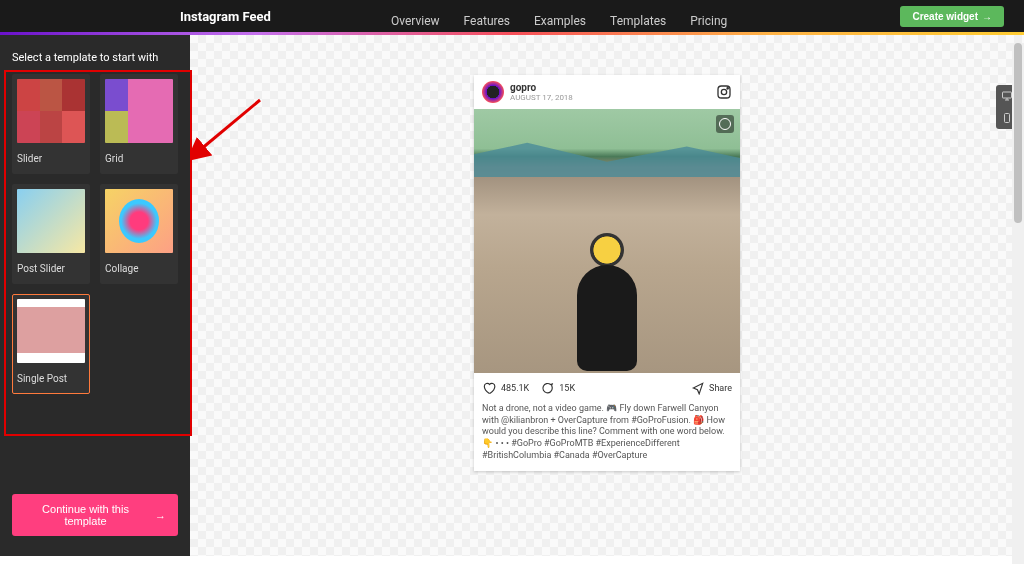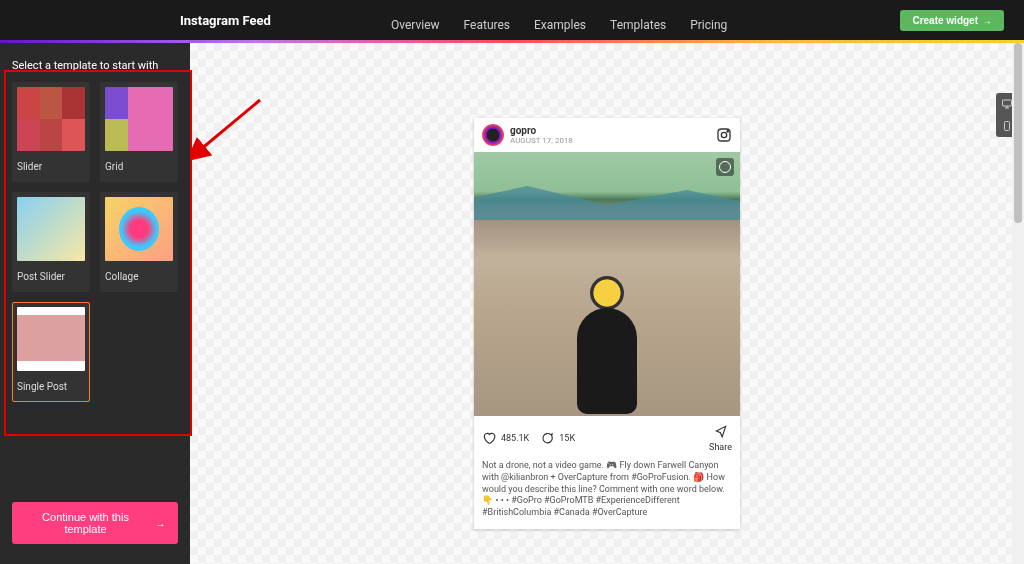--- a/index.html
+++ b/index.html
@@ -1,17 +1,17 @@
 <!DOCTYPE html>
 <html><head>
 <meta charset="utf-8">
 <style>
   * { box-sizing: border-box; margin: 0; padding: 0; }
   body { font-family: -apple-system, BlinkMacSystemFont, "Segoe UI", Roboto, sans-serif; background: #fff; width: 1024px; height: 564px; overflow: hidden; position: relative; }
-  .topbar { height: 40px; background: #1a1a1a; display: flex; align-items: center; padding: 0 20px; }
+  .topbar { height: 32px; background: #1a1a1a; display: flex; align-items: center; padding: 0 20px; }
   .brand { color: #fff; font-weight: bold; font-size: 13px; margin-left: 160px; }
   .nav { display: flex; gap: 24px; margin-left: 120px; }
   .nav a { color: #ccc; font-size: 12px; text-decoration: none; margin-top: 10px; }
   .create-btn { margin-left: auto; background: #5cb85c; color: #fff; border: none; padding: 5px 12px; border-radius: 3px; font-size: 10px; font-weight: bold; cursor: pointer; display:flex; align-items:center; gap:4px;}
   .gradient { height: 3px; background: linear-gradient(90deg, #6a11cb, #c471ed, #f64f59, #ffb347, #ffcc33); }
   .main { display: flex; height: 521px; }
   .sidebar { width: 190px; background: #2a2a2a; padding: 10px 12px; display: flex; flex-direction: column; position: relative; }
   .sidebar-title { color: #fff; font-size: 11px; margin: 6px 0 10px; }
   .templates { display: grid; grid-template-columns: 1fr 1fr; gap: 10px; }
   .tmpl { background: #333; border: 1px solid transparent; border-radius: 2px; padding: 4px 4px 8px; cursor: pointer; display: flex; flex-direction: column; align-items: flex-start; }
@@ -19,39 +19,39 @@
   .thumb { width: 100%; height: 64px; background: #444; border-radius: 1px; display: flex; flex-wrap: wrap; overflow: hidden; }
   .thumb .cell { flex: 1 1 33%; height: 50%; }
   .slider-thumb .cell:nth-child(1){background:#c44;} .slider-thumb .cell:nth-child(2){background:#b54;} .slider-thumb .cell:nth-child(3){background:#a33;} .slider-thumb .cell:nth-child(4){background:#c45;} .slider-thumb .cell:nth-child(5){background:#b44;} .slider-thumb .cell:nth-child(6){background:#d55;}
   .grid-thumb .cell:nth-child(1){background:#7a4dcf;} .grid-thumb .cell:nth-child(2){background:#e56bb3;} .grid-thumb .cell:nth-child(3){background:#e56bb3;} .grid-thumb .cell:nth-child(4){background:#bb5;} .grid-thumb .cell:nth-child(5){background:#e56bb3;} .grid-thumb .cell:nth-child(6){background:#e56bb3;}
   .hashtag-thumb{flex-direction:column;} .hashtag-thumb .row1{height:10px;background:#3a3a3a;width:100%;} .hashtag-thumb .row2{flex:1;display:flex;} .hashtag-thumb .row2 div{flex:1;margin:2px;background:#ddd;border-radius:1px;}
   .collage-thumb{background:linear-gradient(135deg,#f6d365,#fda085);position:relative;} .collage-thumb::after{content:"";position:absolute;top:15%;left:20%;width:60%;height:70%;background:radial-gradient(circle,#ff3b7d 30%,#3bc9ff 60%);border-radius:50%;}
   .postslider-thumb{background:linear-gradient(135deg,#89cff0,#f7e8a4);}
   .singlepost-thumb{background:#fff;display:flex;flex-direction:column;} .singlepost-thumb .h{height:8px;} .singlepost-thumb .b{flex:1;background:#dda0a0;} .singlepost-thumb .f{height:10px;}
   .tmpl-label { color: #ddd; font-size: 10px; text-align: center; margin-top: 10px; line-height: 1.2; }
   .continue-btn { margin-top: auto; margin-bottom: 10px; background: #ff3e7f; color: #fff; border: none; padding: 9px 12px; border-radius: 3px; font-size: 11px; cursor: pointer; display: flex; align-items: center; justify-content: center; gap: 8px; }
-  .preview { flex: 1; background-color:#f8f8f8; background-image: repeating-conic-gradient(#f0f0f0 0% 25%, #fafafa 0% 50%); background-size: 16px 16px; position: relative; display: flex; justify-content: center; padding-top: 40px; align-items: center; }
+  .preview { flex: 1; background-color:#f8f8f8; background-image: repeating-conic-gradient(#f0f0f0 0% 25%, #fafafa 0% 50%); background-size: 16px 16px; position: relative; display: flex; justify-content: center; padding-top: 40px; }
   .post { width: 266px; background: #fff; box-shadow: 0 1px 3px rgba(0,0,0,.2); font-size: 10px; color: #333; height: fit-content; }
   .post-head { display: flex; align-items: center; padding: 6px 8px; }
   .avatar { width: 22px; height: 22px; border-radius: 50%; background: radial-gradient(circle,#222 40%,#6a11cb 42%,#f64f59 70%); margin-right: 6px; }
   .post-user { font-weight: bold; font-size: 10px; }
   .post-date { color: #999; font-size: 8px; }
   .ig-icon { margin-left: auto; }
   .post-img { width: 100%; height: 264px; position: relative; background: linear-gradient(to bottom, #9fc9a4 0%, #8fbf95 15%, #4a7a58 18%, #9a8a78 22%, #c2b19b 40%, #b8a68e 60%, #a79680 100%); }
   .river { position: absolute; top: 30px; left: 0; right: 0; height: 38px; background: #4a8b99; clip-path: polygon(0 40%, 20% 10%, 50% 60%, 80% 20%, 100% 50%, 100% 100%, 0 100%); opacity:.8; }
   .person { position: absolute; bottom: 0; left: 50%; transform: translateX(-50%); width: 88px; height: 140px; }
   .helmet { width: 34px; height: 34px; border-radius: 50%; background: radial-gradient(circle,#f7d042 55%,#333 58%); margin: 0 auto; }
   .body { width: 60px; height: 106px; background: #1a1a1a; border-radius: 30px 30px 10px 10px; margin: -2px auto 0; }
   .cam-corner { position: absolute; top: 6px; right: 6px; width: 18px; height: 18px; background: rgba(0,0,0,.45); border-radius: 3px; display:flex;align-items:center;justify-content:center;}
   .cam-corner::after{content:"";width:10px;height:10px;border:1.5px solid #fff;border-radius:50%;}
   .post-meta { display: flex; align-items: center; padding: 8px; gap: 5px; }
   .ico { width: 14px; height: 14px; display: inline-block; }
   .heart{fill:none;stroke:#333;stroke-width:2;} .comment{fill:none;stroke:#333;stroke-width:2;} .share{fill:none;stroke:#333;stroke-width:2;}
   .count { font-size: 9px; margin-right: 6px; }
-  .sharewrap { margin-left: auto; display: flex; align-items: center; gap: 4px; font-size: 9px; flex-direction: column; }
+  .sharewrap { margin-left: auto; display: flex; align-items: center; gap: 4px; font-size: 9px; }
   .caption { padding: 0 8px 10px; font-size: 9px; line-height: 1.3; color: #555; }
   .right-tools { position: absolute; right: 6px; top: 50px; width: 22px; background: #555; border-radius: 3px; display: flex; flex-direction: column; }
   .tool { height: 22px; display: flex; align-items: center; justify-content: center; color: #ccc; font-size: 11px; }
   .red-box { position: absolute; left: 4px; top: 70px; width: 188px; height: 366px; border: 2px solid #e10000; pointer-events: none; }
   .arrow { position: absolute; left: 190px; top: 90px; width: 80px; height: 80px; pointer-events: none; }
   .scrollbar{position:absolute;right:0;top:43px;bottom:0;width:12px;background:#f0f0f0;} .scrollbar-thumb{position:absolute;top:0;left:2px;width:8px;height:180px;background:#c0c0c0;border-radius:4px;}
 </style>
 </head>
 <body>
 

